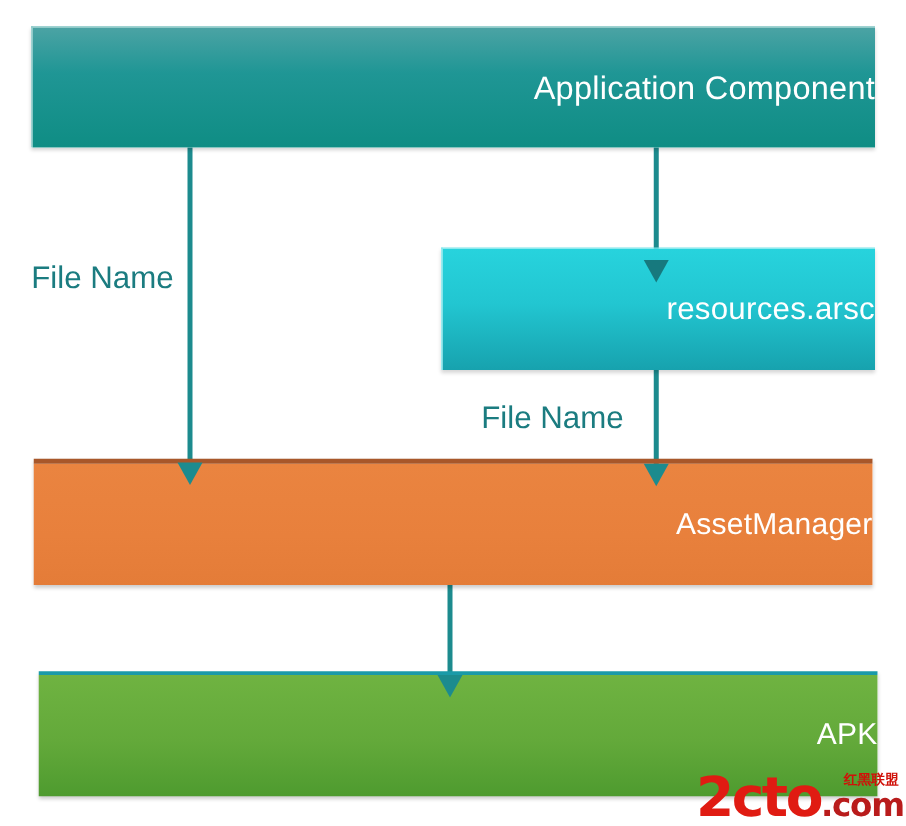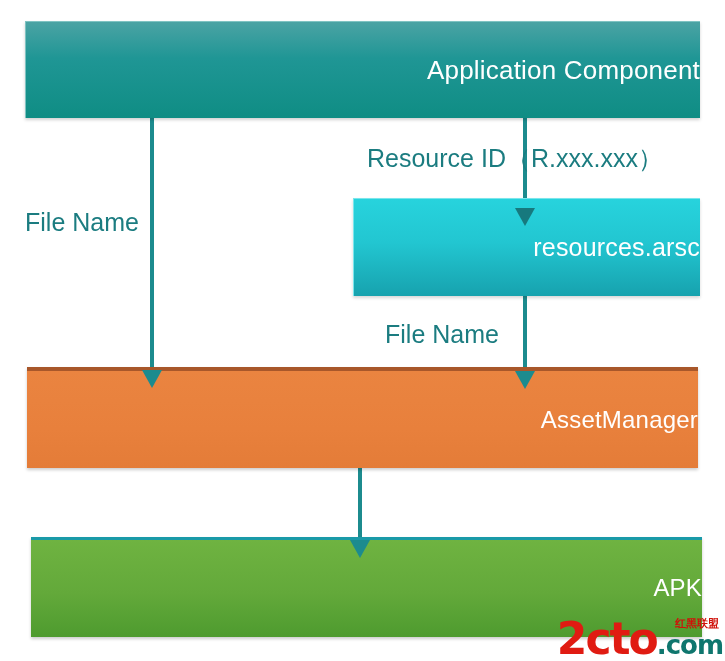--- a/index.html
+++ b/index.html
@@ -129,21 +129,21 @@
   .wm-main {
     font-size: 44px;
     font-weight: bold;
     color: #e01b12;
     letter-spacing: -2px;
     font-style: normal;
   }
   .wm-dom {
     font-size: 26px;
     font-weight: bold;
-    color: #0f766e;
+    color: #b91c1c;
     letter-spacing: -1px;
   }
   .wm-cn {
     position: absolute;
     right: 4px;
     top: 1px;
     font-size: 11px;
     color: #d01109;
     letter-spacing: 0px;
     font-weight: bold;
@@ -177,21 +177,20 @@
   <div class="box box-asset">
     <span>AssetManager</span>
   </div>
 
   <div class="box box-apk">
     <span class="line1">APK</span>
   </div>
 
   <div class="label" style="left:25px; top:208px;">File Name</div>
 
-  <div class="label" style="left:367px; top:142px;">Resource ID（R.xxx.xxx）</div>
 
   <div class="label" style="left:385px; top:320px;">File Name</div>
 
   <div class="watermark">
     <span class="wm-cn">红黑联盟</span>
     <span class="wm-main">2cto</span><span class="wm-dom">.com</span>
   </div>
 
 </div>
 

